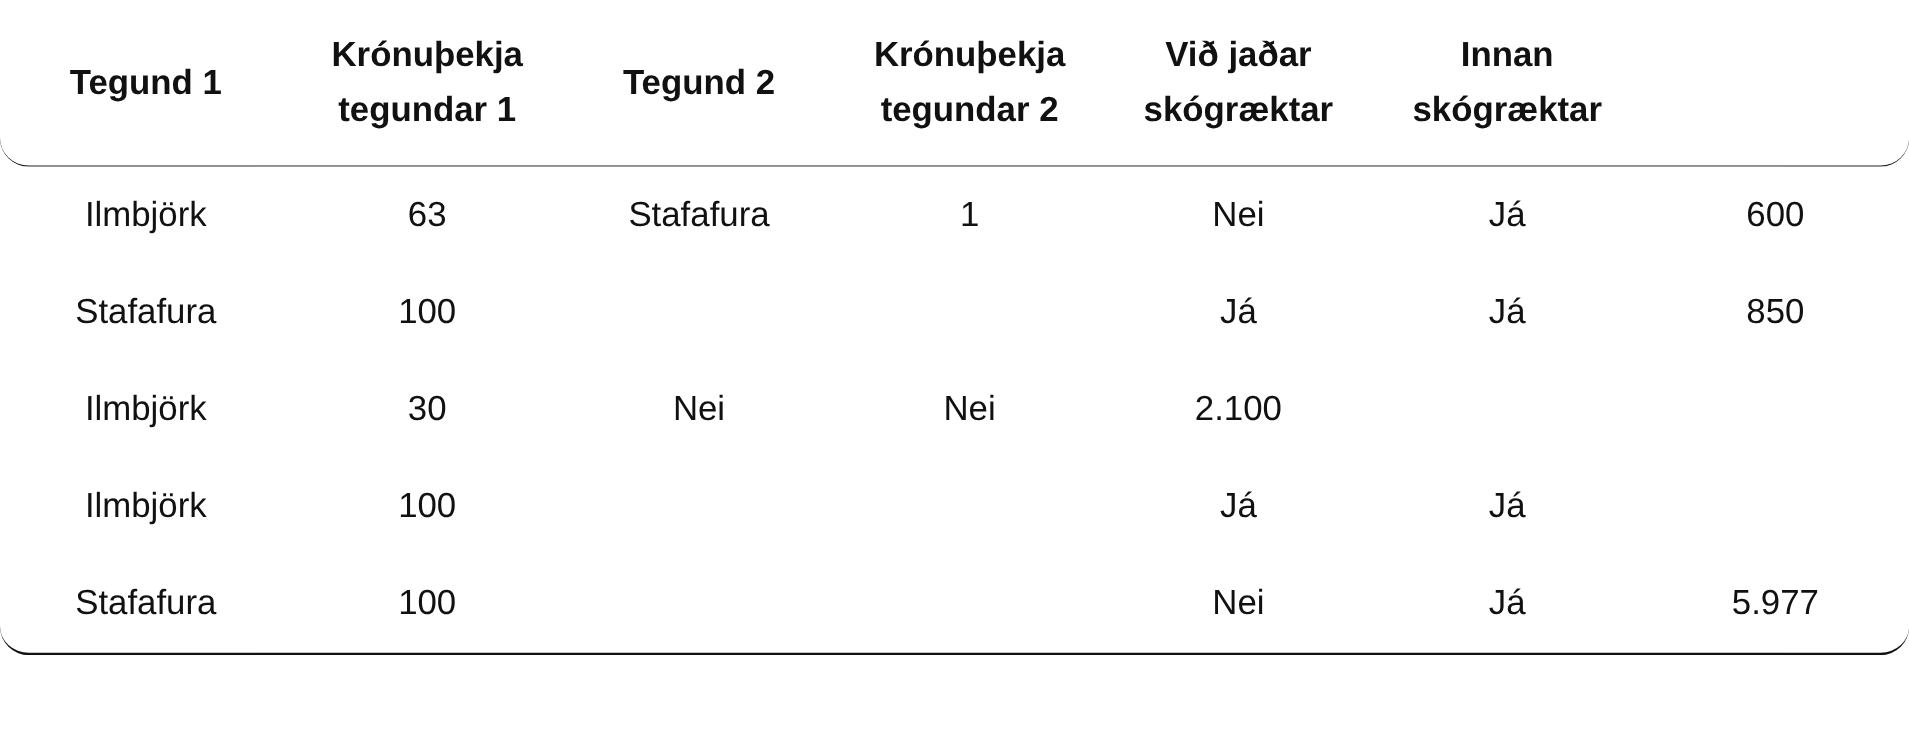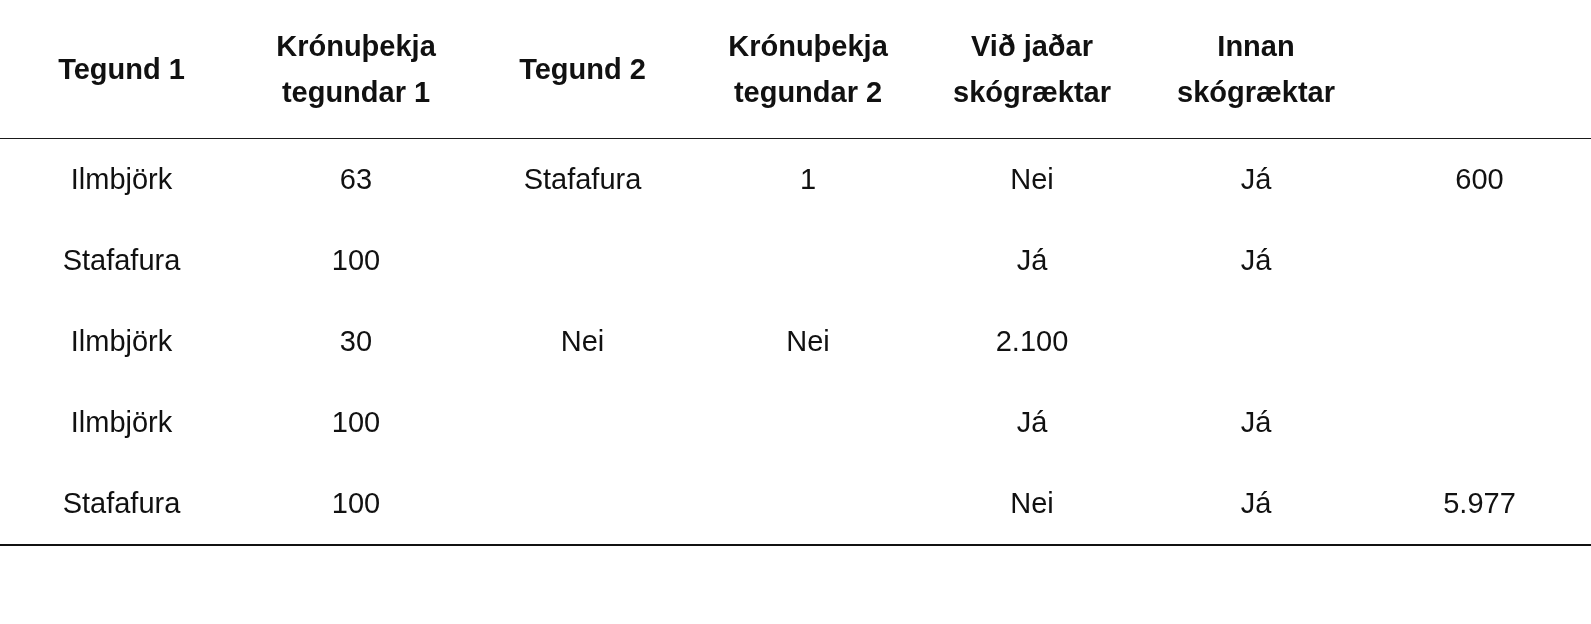--- a/index.html
+++ b/index.html
@@ -14,20 +14,21 @@
     color: #111111;
     overflow: hidden;
   }
   .table {
     width: 1591px;
   }
   .row {
     display: grid;
     grid-template-columns: 243px 226px 227px 224px 224px 224px 223px;
     align-items: center;
+    border-radius: 24px;
   }
   .row.header {
     height: 138px;
     border-bottom: 1.6px solid #1a1a1a;
   }
   .row.body {
     height: 81px;
   }
   .table .row.body:last-child {
     border-bottom: 2.4px solid #111111;
@@ -70,20 +71,21 @@
     <div class="cell">600</div>
   </div>
 
   <div class="row body">
     <div class="cell">Stafafura</div>
     <div class="cell">100</div>
     <div class="cell"></div>
     <div class="cell"></div>
     <div class="cell">Já</div>
     <div class="cell">Já</div>
+    <div class="cell">850</div>
   </div>
 
   <div class="row body">
     <div class="cell">Ilmbjörk</div>
     <div class="cell">30</div>
     <div class="cell">Nei</div>
     <div class="cell">Nei</div>
     <div class="cell">2.100</div>
   </div>
 

